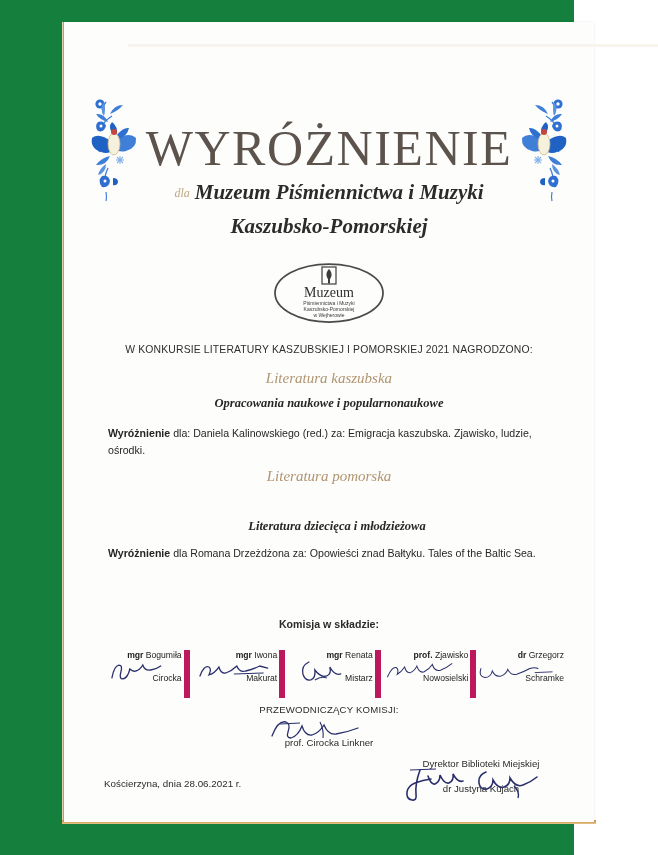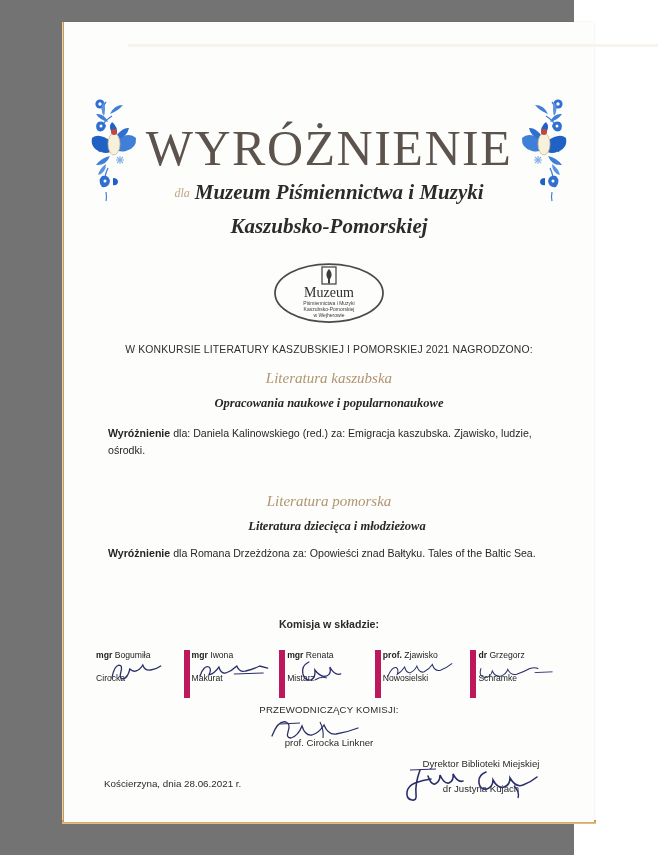--- a/index.html
+++ b/index.html
@@ -12,21 +12,21 @@
     height: 855px;
     overflow: hidden;
     font-family: "Liberation Sans", sans-serif;
   }
 
   
   .scan {
     position: relative;
     width: 574px;
     height: 855px;
-    background: #737373;
+    background: #15803d;
   }
   .sheet {
     position: absolute;
     left: 64px;
     top: 22px;
     width: 530px;
     height: 800px;
     background: #fdfdfc;
     box-shadow: 0 0 2px rgba(0,0,0,0.10);
   }
@@ -156,21 +156,21 @@
     width: 530px;
     text-align: center;
     font-family: "Liberation Serif", serif;
     font-style: italic;
     font-weight: bold;
     font-size: 12.5px;
     color: #262626;
   }
   #cat1-title { top: 348px; }
   #cat1-sub   { top: 374px; }
-  #cat2-title { top: 471px; }
+  #cat2-title { top: 446px; }
   #cat2-sub   { top: 497px; padding-left: 8px; }
 
   .award-block {
     position: absolute;
     left: 44px;
     width: 448px;
     font-size: 10.6px;
     line-height: 1.62;
     color: #262626;
     text-align: left;
@@ -196,21 +196,21 @@
     left: 30px;
     top: 628px;
     width: 472px;
     display: flex;
     justify-content: center;
     align-items: stretch;
   }
   .member {
     position: relative;
     flex: 1 1 0;
-    text-align: left;
+    text-align: right;
     padding: 0 2px;
     height: 48px;
   }
   .member + .member { border-left: 6px solid #be185d; }
   .member-title {
     font-size: 8.6px;
     color: #222;
     line-height: 1.25;
     position: relative;
     z-index: 2;

